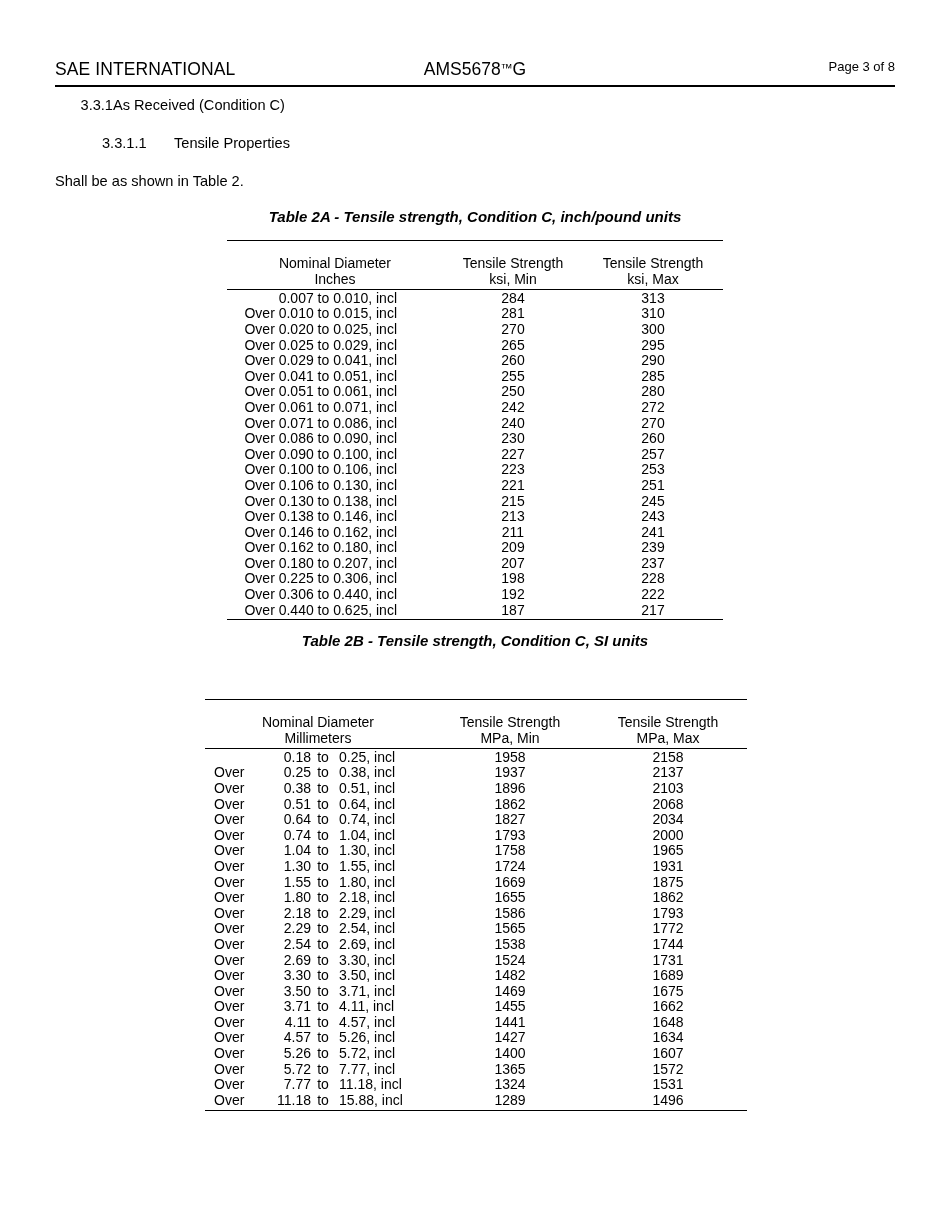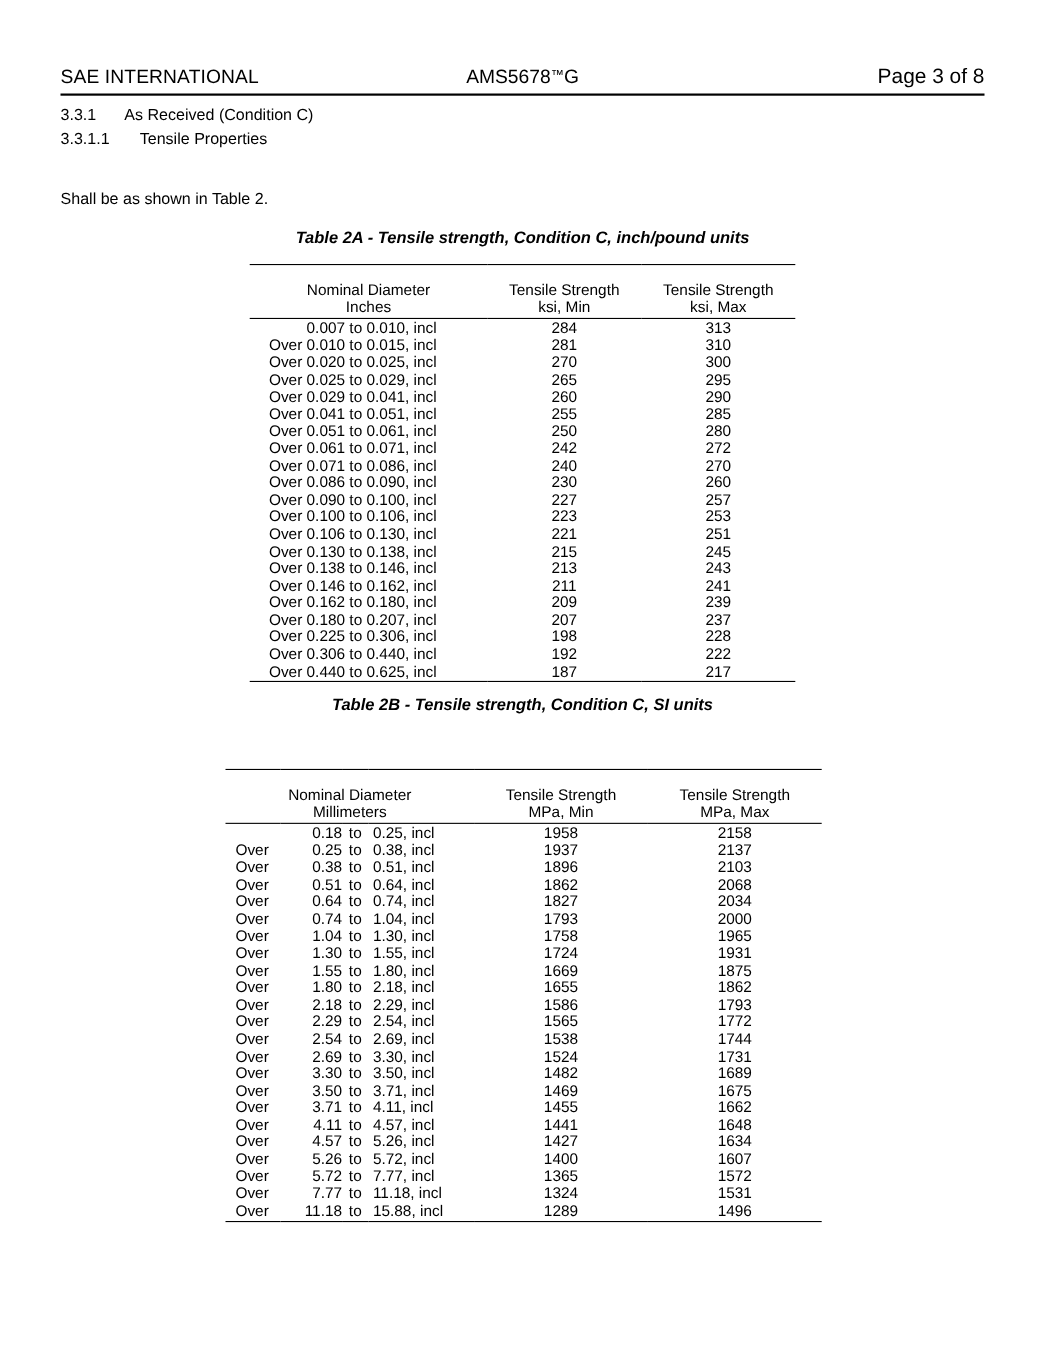--- a/index.html
+++ b/index.html
@@ -60,37 +60,37 @@
     white-space: nowrap;
     position: absolute;
     left: 50%;
     transform: translateX(-50%);
   }
   .runhead-center .tm {
     font-size: 12px;
     vertical-align: 3px;
   }
   .runhead-right {
-    font-size: 19px;
+    font-size: 13px;
     white-space: nowrap;
   }
 
   
   .para {
     position: absolute;
     left: 55px;
     font-size: 14.6px;
     white-space: pre;
   }
   .para .num { display: inline-block; }
   #para-331  { top: 97px;  }
-  #para-3311 { top: 119px; }
+  #para-3311 { top: 135px; margin-left: 47px; }
   #para-shall{ top: 173px; }
 
-  .num-331  { width: 58px; }
+  .num-331  { width: 58px; text-align: right; }
   .num-3311 { width: 72px; }
 
   
   .caption {
     position: absolute;
     left: 0;
     width: 950px;
     text-align: center;
     font-size: 15px;
     font-weight: bold;

